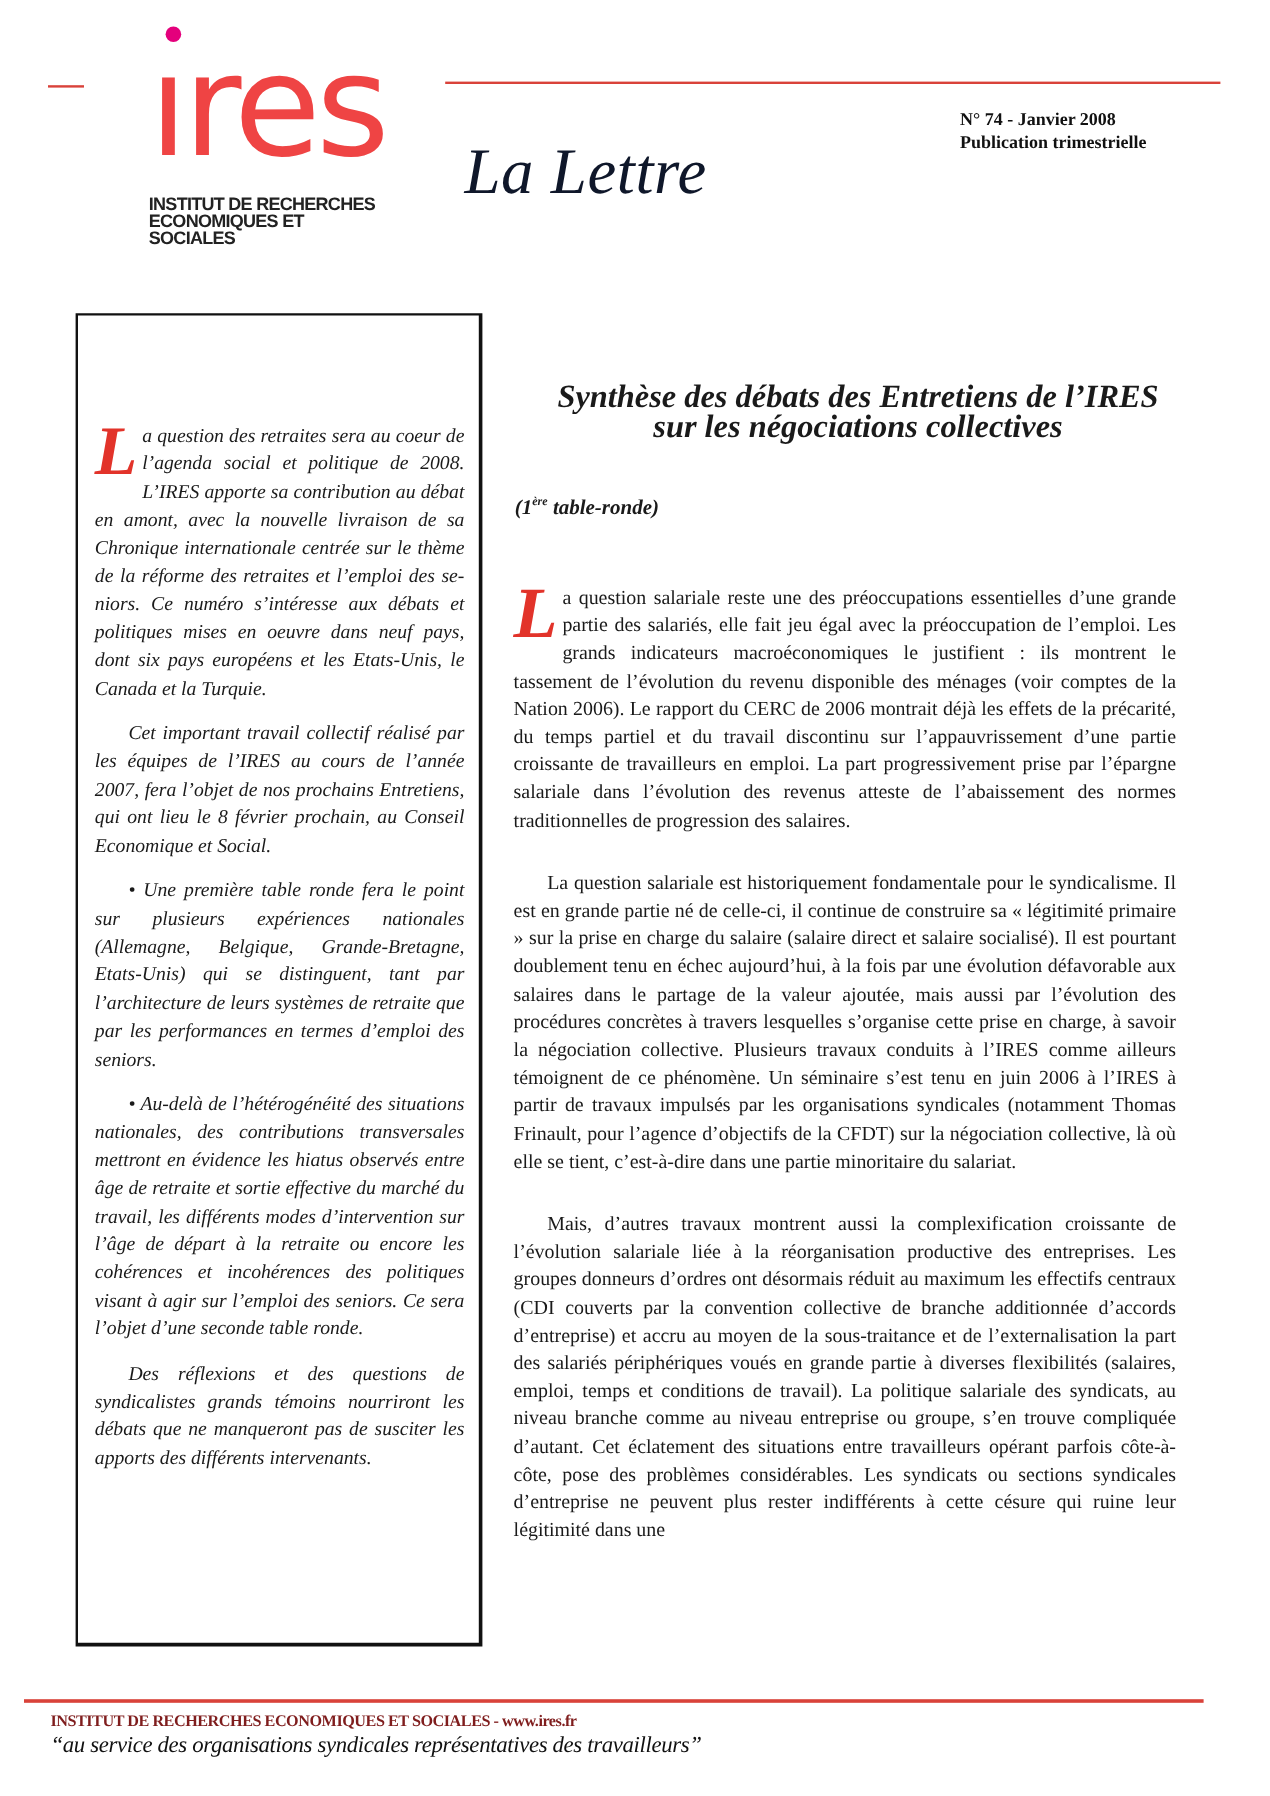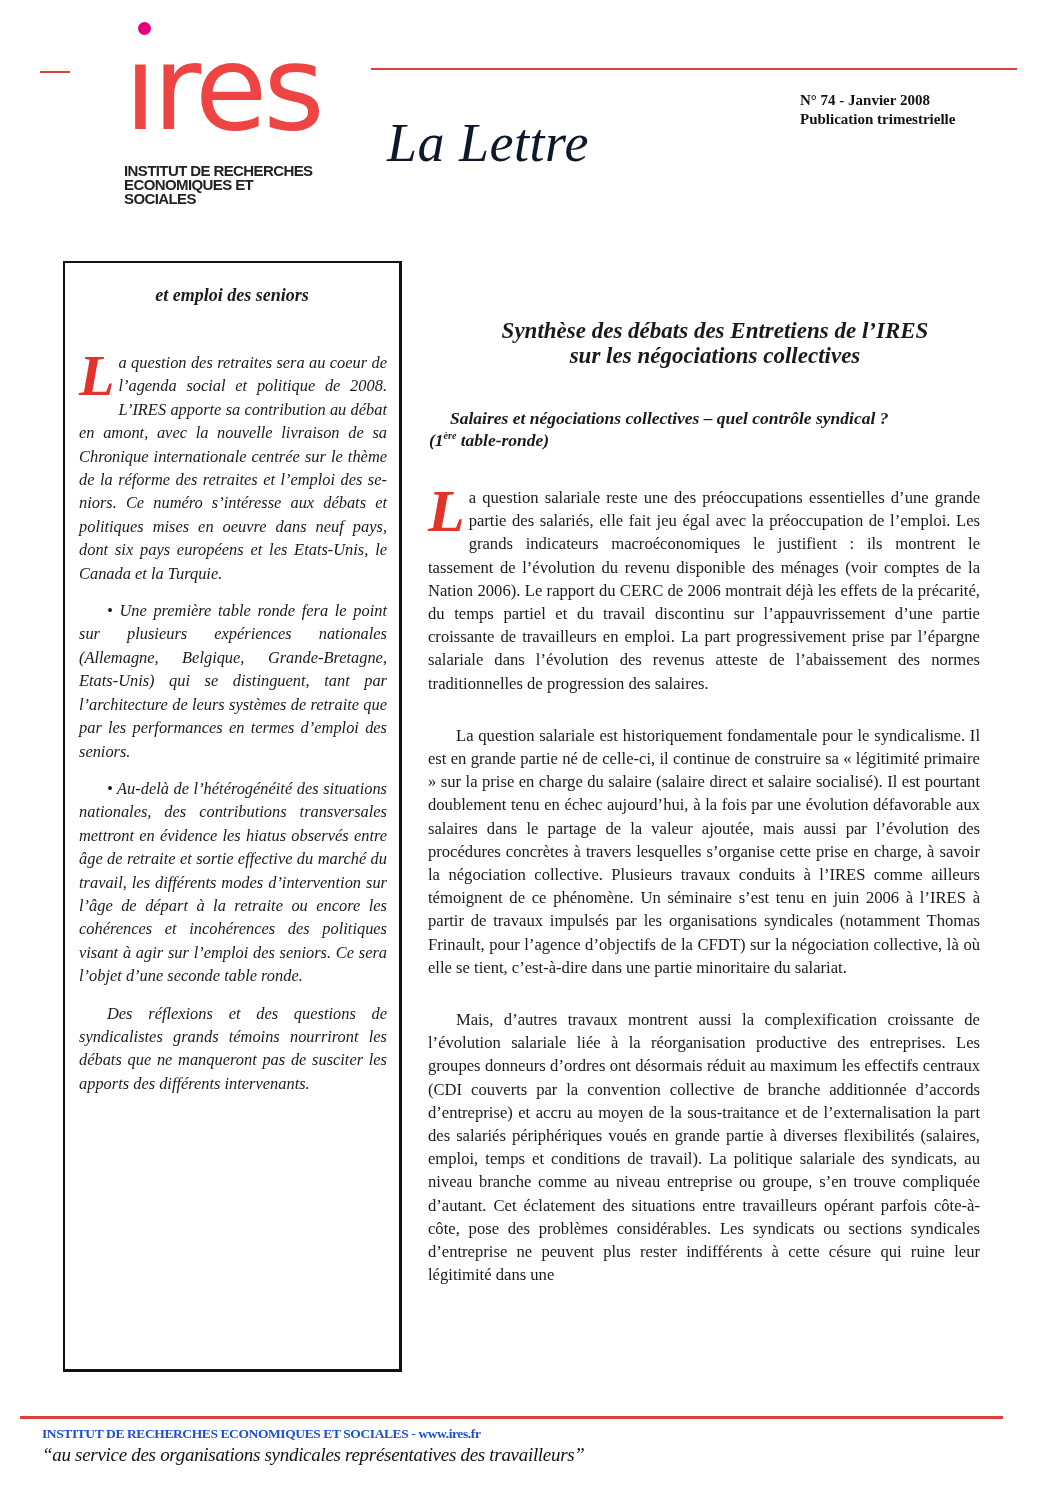--- a/index.html
+++ b/index.html
@@ -27,31 +27,31 @@
   
   .box { position: absolute; left: 63px; top: 261px; width: 334px; height: 1106px; border: 2px solid #111; border-bottom-width: 3px; border-right-width: 3px; }
   .box-title { position: absolute; left: 0; right: 0; top: 20px; text-align: center; font-style: italic; font-weight: bold; font-size: 18px; line-height: 24px; }
   .box-body { position: absolute; left: 14px; right: 12px; top: 88px; font-style: italic; font-size: 16.4px; line-height: 23.4px; text-align: justify; hyphens: manual; }
   .box-body p { margin: 0 0 14px 0; text-indent: 28px; }
   .box-body p.first { text-indent: 0; }
   .dropcap { float: left; font-size: 58px; line-height: 46px; color: #e2332a; font-style: italic; font-weight: bold; margin: 2px 4px 0 0; }
   .signature { text-align: right; margin-top: -2px; }
 
   
-  .art-title { position: absolute; left: 430px; width: 570px; top: 318px; text-align: center; font-style: italic; font-weight: bold; font-size: 23px; line-height: 25px; }
+  .art-title { position: absolute; left: 430px; width: 570px; top: 318px; text-align: center; font-style: italic; font-weight: bold; font-size: 27px; line-height: 25px; }
   .art-sub { position: absolute; left: 429px; width: 600px; top: 410px; font-style: italic; font-weight: bold; font-size: 17.5px; line-height: 17px; }
   .art-sub .l1 { padding-left: 21px; display: block; }
   .art-sub sup { font-size: 10px; vertical-align: 7px; }
   .art-body { position: absolute; left: 428px; width: 552px; top: 486px; font-size: 16.6px; line-height: 23.2px; text-align: justify; }
   .art-body p { margin: 0 0 29px 0; text-indent: 28px; }
   .art-body p.first { text-indent: 0; }
   .art-dropcap { float: left; font-size: 60px; line-height: 46px; color: #e2332a; font-style: italic; font-weight: bold; margin: 2px 4px 0 0; }
 
   
-  .foot1 { position: absolute; left: 42px; top: 1426px; font-weight: bold; font-size: 13.5px; letter-spacing: -0.4px; color: #1d4ed8; }
+  .foot1 { position: absolute; left: 42px; top: 1426px; font-weight: bold; font-size: 13.5px; letter-spacing: -0.4px; color: #7f1d1d; }
   .foot2 { position: absolute; left: 42px; top: 1444px; font-style: italic; font-size: 19px; letter-spacing: -0.3px; color: #111; }
 </style>
 </head>
 <body>
 
 <div class="redline" id="rl-left"></div>
 <div class="redline" id="rl-right"></div>
 
 <div class="logo">
   <div class="logo-word">ıres</div>
@@ -64,37 +64,36 @@
 
 <div class="la-lettre">La Lettre</div>
 
 <div class="issue">
   <div>N° 74 - Janvier 2008</div>
   <div>Publication trimestrielle</div>
 </div>
 
 <div class="box">
   <div class="box-title">
-    <div>et emploi des seniors</div>
   </div>
   <div class="box-body">
     <p class="first"><span class="dropcap">L</span><span>a question des retraites sera au coeur de l’agenda social et poli­tique de 2008. L’IRES apporte sa con­tribution au débat en amont, avec la nouvelle livraison de sa Chronique in­ternationale centrée sur le thème de la réforme des retraites et l’emploi des se­niors. Ce numéro s’intéresse aux débats et politiques mises en oeuvre dans neuf pays, dont six pays européens et les Etats-Unis, le Canada et la Turquie.</span></p>
+    <p>Cet important travail collectif réali­sé par les équipes de l’IRES au cours de l’année 2007, fera l’objet de nos pro­chains Entretiens, qui ont lieu le 8 fé­vrier prochain, au Conseil Economique et Social.</p>
     <p>• Une première table ronde fera le point sur plusieurs expériences nationa­les (Allemagne, Belgique, Grande-Bre­tagne, Etats-Unis) qui se distinguent, tant par l’architecture de leurs systèmes de retraite que par les performances en termes d’emploi des seniors.</p>
     <p>• Au-delà de l’hétérogénéité des si­tuations nationales, des contributions transversales mettront en évidence les hiatus observés entre âge de retraite et sortie effective du marché du travail, les différents modes d’intervention sur l’âge de départ à la retraite ou encore les cohérences et incohérences des poli­tiques visant à agir sur l’emploi des se­niors. Ce sera l’objet d’une seconde table ronde.</p>
     <p>Des réflexions et des questions de syndicalistes grands témoins nourriront les débats que ne manqueront pas de susciter les apports des différents inter­venants.</p>
   </div>
 </div>
 
 <div class="art-title">
   <div>Synthèse des débats des Entretiens de l’IRES</div>
   <div>sur les négociations collectives</div>
 </div>
 
 <div class="art-sub">
-  <span class="l1">Salaires et négociations collectives – quel contrôle syndical ?</span>
   <span><span>(1</span><sup>ère</sup><span> table-ronde)</span></span>
 </div>
 
 <div class="art-body">
   <p class="first"><span class="art-dropcap">L</span><span>a question salariale reste une des préoccupations essentielles d’une grande partie des salariés, elle fait jeu égal avec la préoccupation de l’emploi. Les grands indicateurs macroéconomiques le justifient : ils montrent le tassement de l’évolution du revenu disponible des ménages (voir comptes de la Nation 2006). Le rapport du CERC de 2006 montrait déjà les effets de la précarité, du temps partiel et du travail discontinu sur l’appauvrissement d’une partie croissante de travailleurs en emploi. La part progressivement prise par l’épargne salariale dans l’évolution des revenus atteste de l’abaissement des normes traditionnelles de progression des salaires.</span></p>
   <p>La question salariale est historiquement fondamentale pour le syndicalisme. Il est en grande partie né de celle-ci, il continue de construire sa « légitimité primaire » sur la prise en charge du salaire (salaire direct et salaire socialisé). Il est pourtant doublement tenu en échec aujourd’hui, à la fois par une évolution défavorable aux salaires dans le partage de la valeur ajoutée, mais aussi par l’évolution des procédures concrètes à travers lesquelles s’organise cette prise en charge, à savoir la négociation collective. Plusieurs travaux conduits à l’IRES comme ailleurs témoignent de ce phénomène. Un séminaire s’est tenu en juin 2006 à l’IRES à partir de travaux impulsés par les organisations syndicales (notamment Thomas Frinault, pour l’agence d’objectifs de la CFDT) sur la négociation collective, là où elle se tient, c’est-à-dire dans une partie minoritaire du salariat.</p>
   <p>Mais, d’autres travaux montrent aussi la complexification croissante de l’évolution salariale liée à la réorganisation productive des entreprises. Les groupes donneurs d’ordres ont désormais réduit au maximum les effectifs centraux (CDI couverts par la convention collective de branche additionnée d’accords d’entreprise) et accru au moyen de la sous-traitance et de l’externalisation la part des salariés périphériques voués en grande partie à diverses flexibilités (salaires, emploi, temps et conditions de travail). La politique salariale des syndicats, au niveau branche comme au niveau entreprise ou groupe, s’en trouve compliquée d’autant. Cet éclatement des situations entre travailleurs opérant parfois côte-à-côte, pose des problèmes considérables. Les syndicats ou sections syndicales d’entreprise ne peuvent plus rester indifférents à cette césure qui ruine leur légitimité dans une</p>
 </div>
 
 <div class="redline" id="rl-foot"></div>

